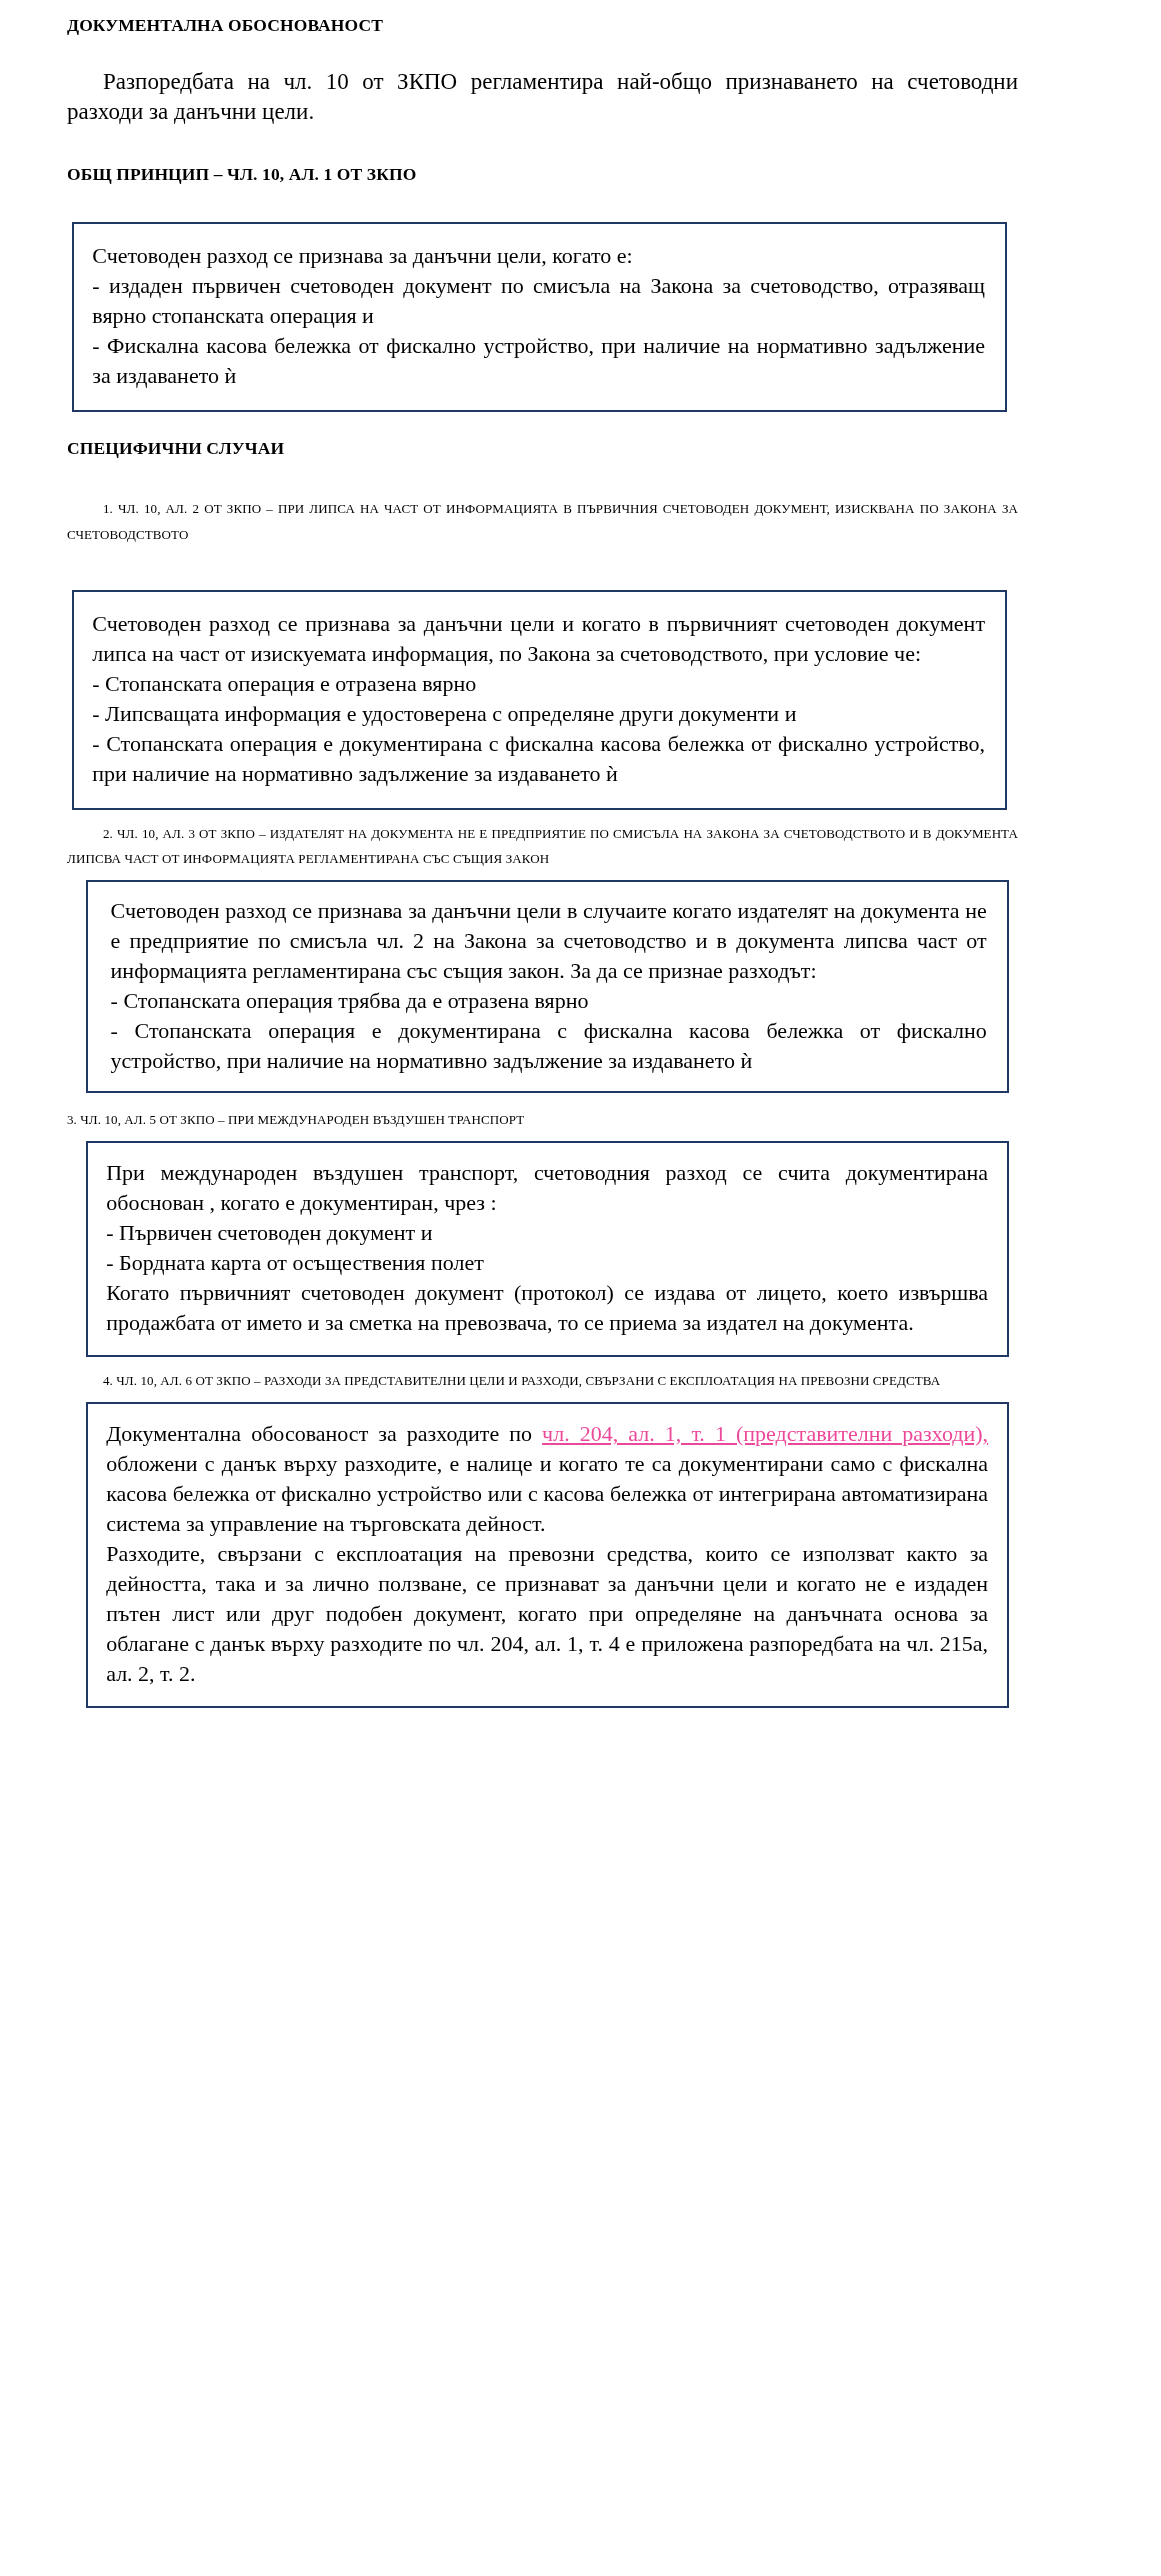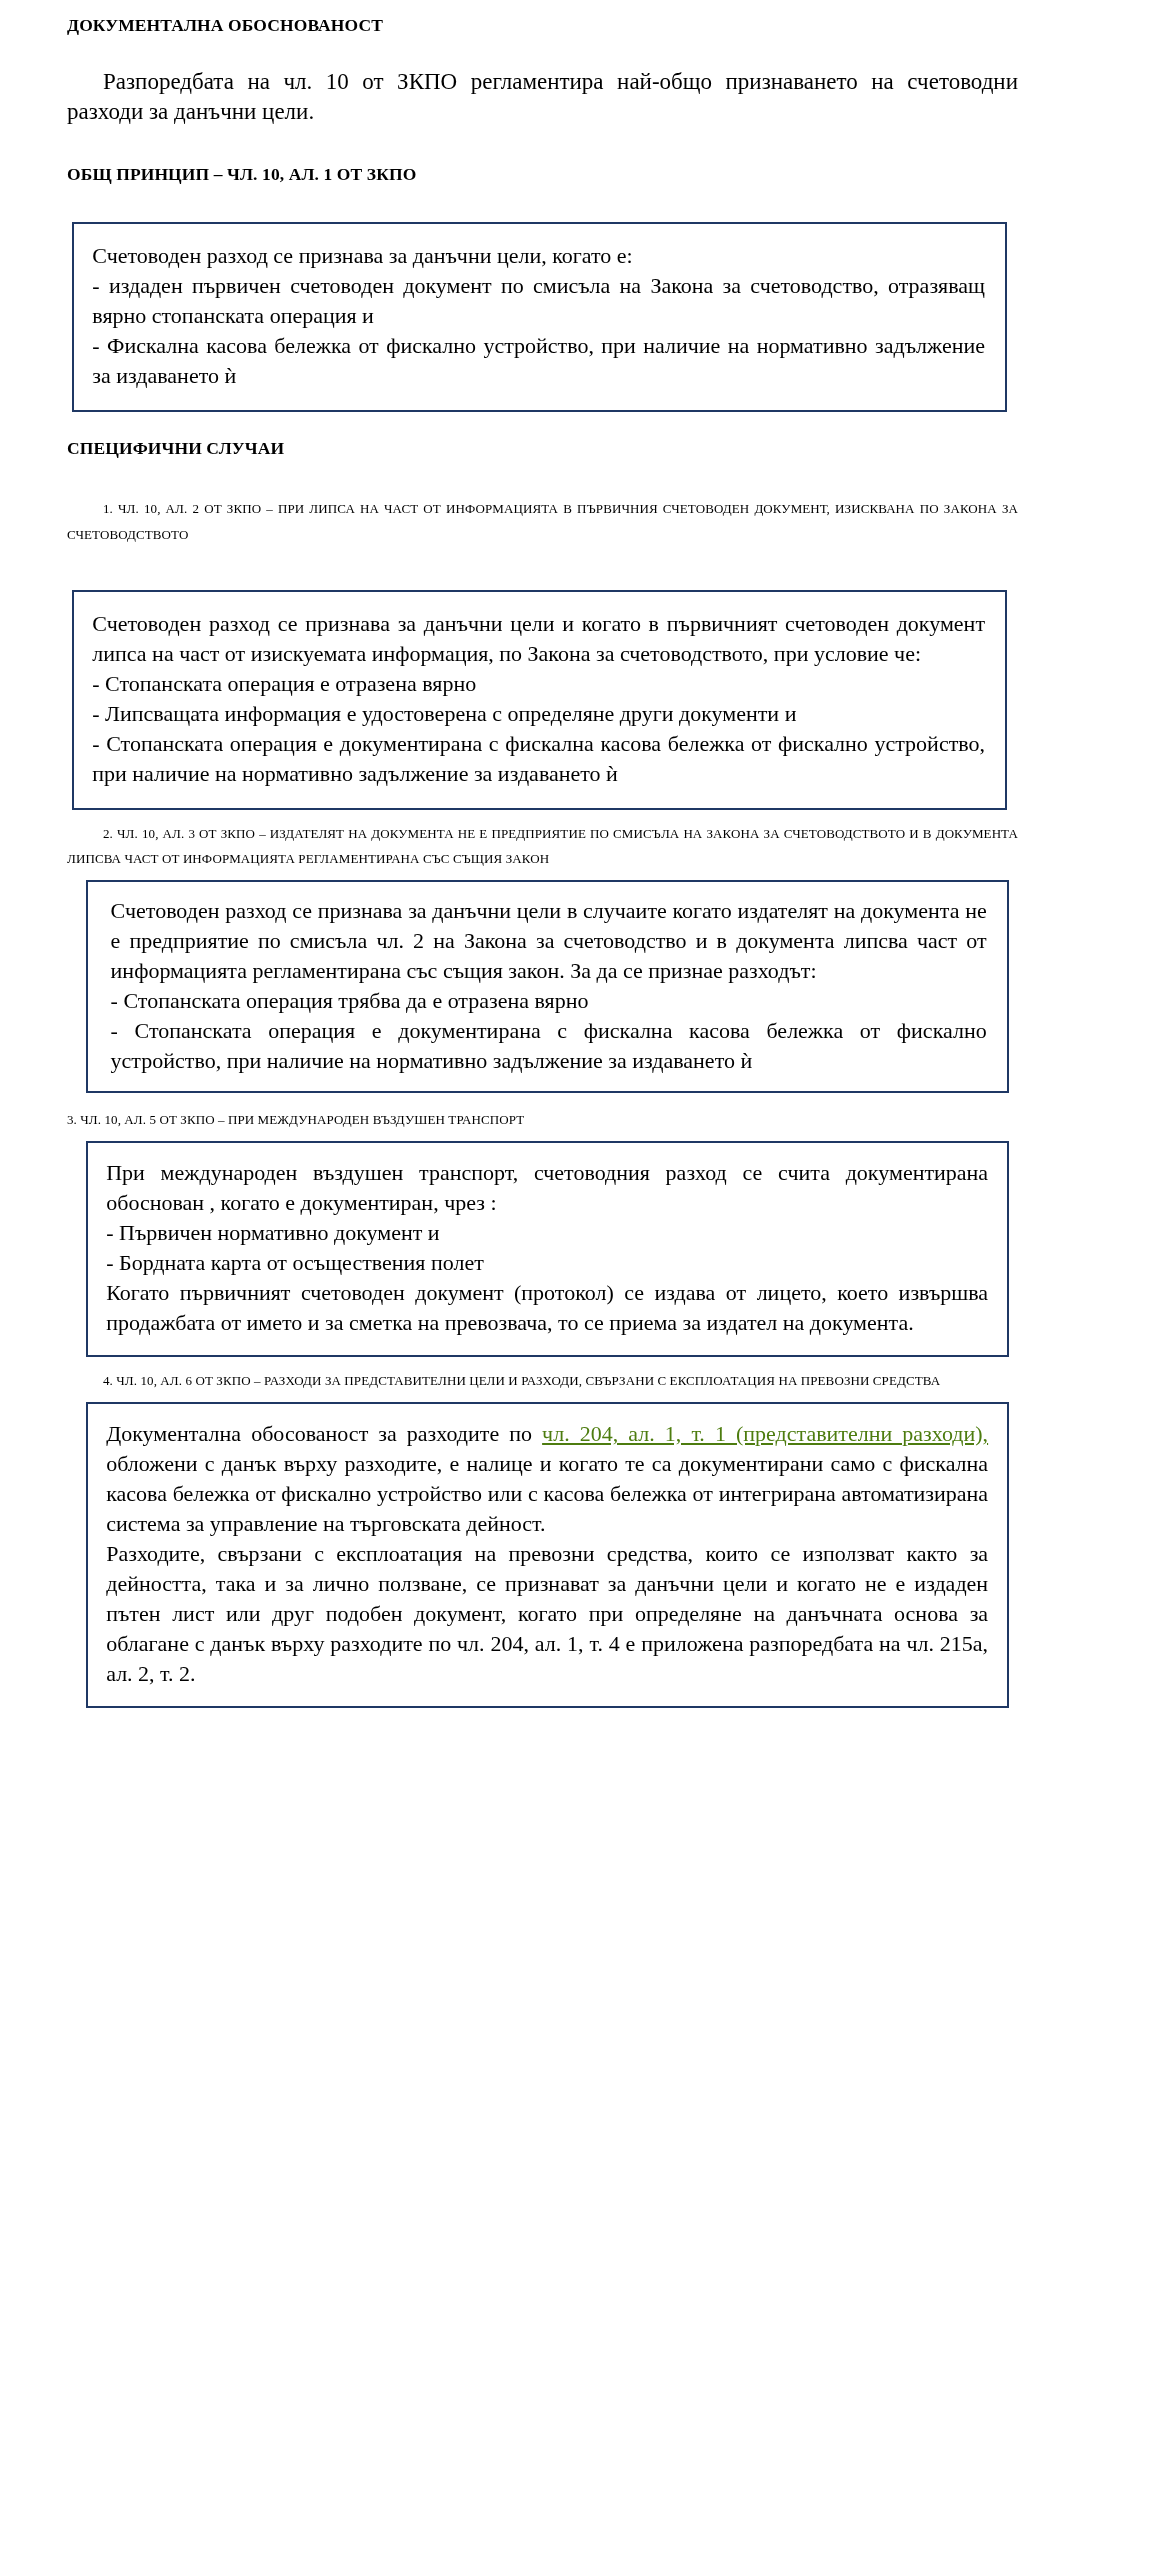--- a/index.html
+++ b/index.html
@@ -92,21 +92,21 @@
   .box.pad-b { padding: 15.5px 18.6px 17px 18.6px; }
   .box.pad-c { padding: 14px 20px 15.5px 23px; }
 
   .box-wrap-1 { margin: 0 11px 0 4.7px; }
   .box-wrap-2 { margin: 0 11px 0 4.7px; }
   .box-wrap-3 { margin: 0 9.3px 0 18.6px; }
   .box-wrap-4 { margin: 0 9.3px 0 18.6px; }
   .box-wrap-5 { margin: 0 9.3px 0 18.6px; }
 
   a.doclink, .doclink {
-    color: #4d7c0f;
+    color: #ec4899;
     text-decoration: underline;
   }
 </style>
 </head>
 <body>
 
 <div class="page">
   <div class="content">
 
     <h1 class="doc-title">ДОКУМЕНТАЛНА ОБОСНОВАНОСТ</h1>
@@ -164,21 +164,21 @@
 
     <div class="spacer-18"></div>
 
     <p class="case-head tight">3. ЧЛ. 10, АЛ. 5 ОТ ЗКПО – ПРИ МЕЖДУНАРОДЕН ВЪЗДУШЕН ТРАНСПОРТ</p>
 
     <div class="spacer-10"></div>
 
     <div class="box-wrap-4">
       <div class="box pad-b">
         <p>При  международен  въздушен  транспорт,  счетоводния  разход  се  счита документирана обоснован , когато е документиран, чрез :</p>
-        <p>- Първичен нормативно документ и</p>
+        <p>- Първичен счетоводен документ и</p>
         <p>- Бордната карта от осъществения полет</p>
         <p>Когато първичният счетоводен документ (протокол) се издава от лицето, което извършва  продажбата  от  името  и  за  сметка  на  превозвача,  то  се  приема  за издател на документа.</p>
       </div>
     </div>
 
     <div class="spacer-14"></div>
 
     <p class="case-head">4.  ЧЛ.  10,  АЛ.  6  ОТ  ЗКПО  –  РАЗХОДИ  ЗА  ПРЕДСТАВИТЕЛНИ  ЦЕЛИ  И  РАЗХОДИ,  СВЪРЗАНИ  С ЕКСПЛОАТАЦИЯ НА ПРЕВОЗНИ СРЕДСТВА</p>
 
     <div class="spacer-10"></div>

